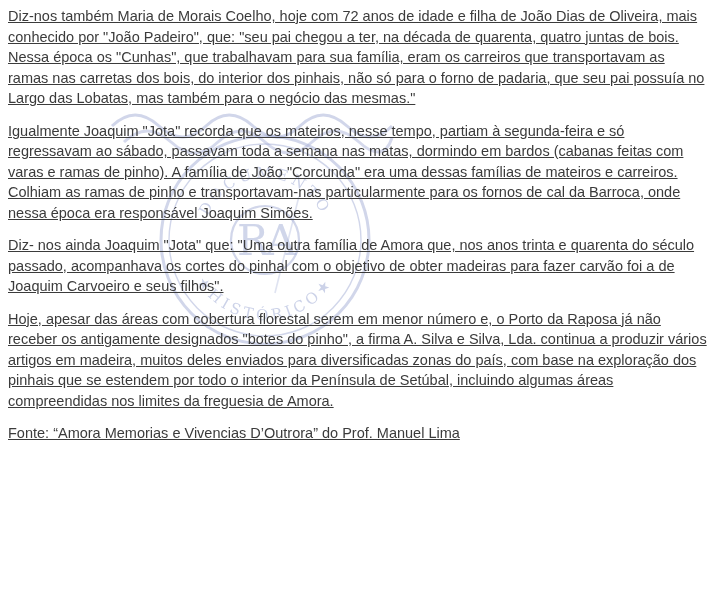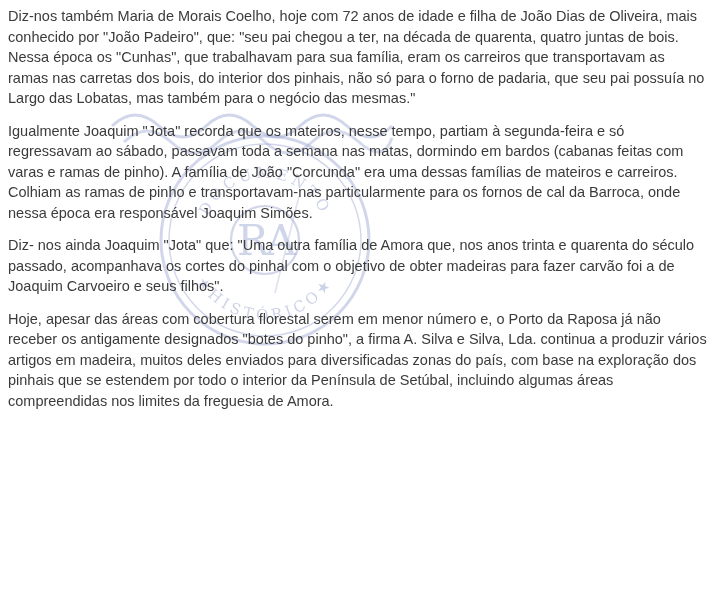--- a/index.html
+++ b/index.html
@@ -33,20 +33,21 @@
     width: 703px;
     z-index: 1;
     color: #3b3b3b;
     font-size: 14.5px;
     line-height: 20.5px;
     letter-spacing: 0px;
   }
   .textblock p {
     margin: 0 4px 12px 0;
     padding: 0;
+    text-decoration: underline;
   }
   .textblock p.source {
     margin-bottom: 0;
   }
   .wm-stroke {
     fill: none;
     stroke: #a3aed6;
   }
   .wm-arc-text {
     font-family: "DejaVu Serif", "Liberation Serif", serif;
@@ -94,15 +95,16 @@
     </text>
 
     <text class="wm-monogram" x="265" y="255" text-anchor="middle">RA</text>
   </svg>
 
   <div class="textblock">
     <p>Diz-nos também Maria de Morais Coelho, hoje com 72 anos de idade e filha de João Dias de Oliveira, mais conhecido por "João Padeiro", que: "seu pai chegou a ter, na década de quarenta, quatro juntas de bois. Nessa época os "Cunhas", que trabalhavam para sua família, eram os carreiros que transportavam as ramas nas carretas dos bois, do interior dos pinhais, não só para o forno de padaria, que seu pai possuía no Largo das Lobatas, mas também para o negócio das mesmas."</p>
     <p>Igualmente Joaquim "Jota" recorda que os mateiros, nesse tempo, partiam à segunda-feira e só regressavam ao sábado, passavam toda a semana nas matas, dormindo em bardos (cabanas feitas com varas e ramas de pinho). A família de João "Corcunda" era uma dessas famílias de mateiros e carreiros. Colhiam as ramas de pinho e transportavam-nas particularmente para os fornos de cal da Barroca, onde nessa época era responsável Joaquim Simões.</p>
     <p>Diz- nos ainda Joaquim "Jota" que: "Uma outra família de Amora que, nos anos trinta e quarenta do século passado, acompanhava os cortes do pinhal com o objetivo de obter madeiras para fazer carvão foi a de Joaquim Carvoeiro e seus filhos".</p>
     <p>Hoje, apesar das áreas com cobertura florestal serem em menor número e, o Porto da Raposa já não receber os antigamente designados "botes do pinho", a firma A. Silva e Silva, Lda. continua a produzir vários artigos em madeira, muitos deles enviados para diversificadas zonas do país, com base na exploração dos pinhais que se estendem por todo o interior da Península de Setúbal, incluindo algumas áreas compreendidas nos limites da freguesia de Amora.</p>
+    <p class="source">Fonte: “Amora Memorias e Vivencias D’Outrora” do Prof. Manuel Lima</p>
   </div>
 
 </div>
 
 </body></html>

